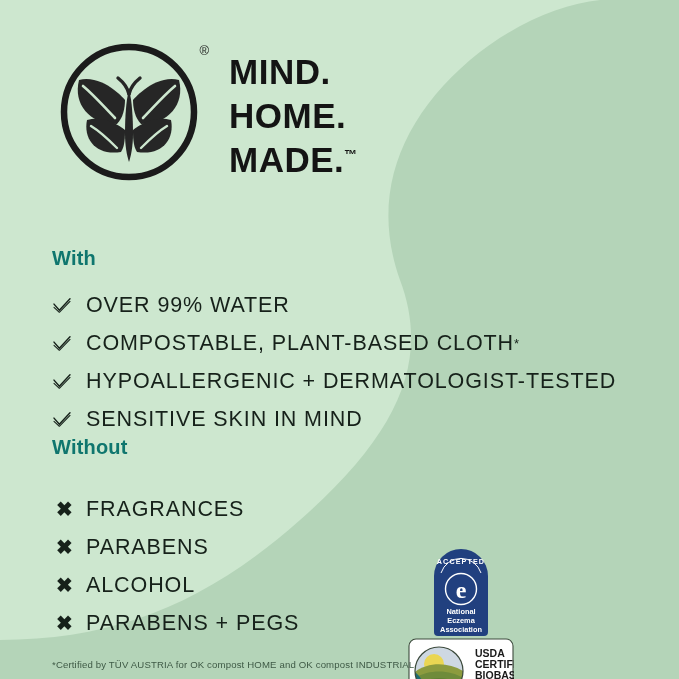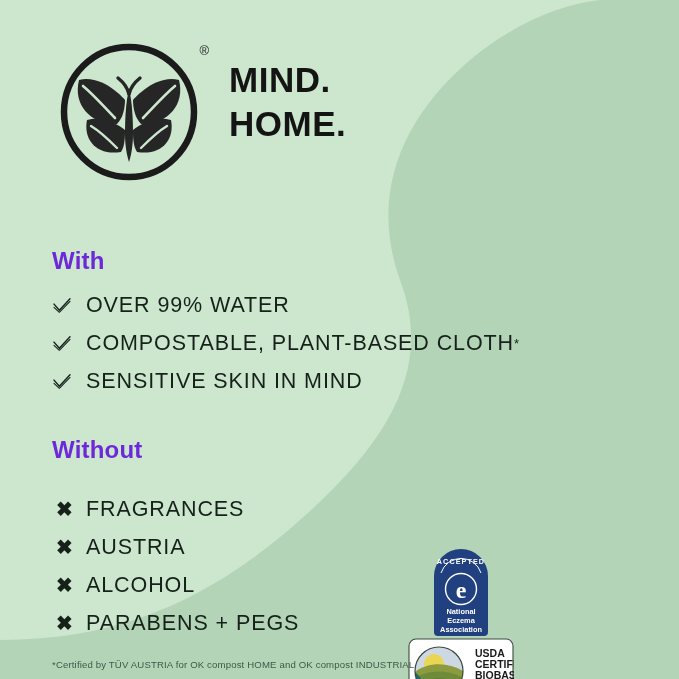--- a/index.html
+++ b/index.html
@@ -22,38 +22,38 @@
     position:absolute; left:55px; top:38px;
     display:flex; align-items:flex-start;
   }
   #logo-mark-wrap { position:relative; width:148px; height:148px; }
   #logo-mark { display:block; width:148px; height:148px; }
   #reg-mark {
     position:absolute; right:-6px; top:6px;
     font-size:13px; color:#1b1b1b; line-height:1;
   }
   #wordmark {
-    margin-left:26px; margin-top:20px;
+    margin-left:26px; margin-top:12px;
     color:#141414;
     font-weight:700;
     font-size:35px;
     letter-spacing:0.5px;
     line-height:1.26;
   }
   #wordmark .wm-line { display:block; white-space:nowrap; }
   #wordmark .tm {
     font-size:13px; vertical-align:super; letter-spacing:0;
     font-weight:700;
   }
   
   .section-heading {
     position:absolute;
-    color:#6d28d9;
+    color:#0f766e;
     font-weight:700;
-    font-size:24px;
+    font-size:20px;
     letter-spacing:0.2px;
   }
   #with-heading { left:52px; top:247px; }
   #without-heading { left:52px; top:436px; }
   
   .claim-list { position:absolute; left:52px; list-style:none; }
   #with-list { top:286px; }
   #without-list { top:490px; }
   .claim-item {
     display:flex; align-items:center;
@@ -132,20 +132,21 @@
 
         <path d="M74,56 C72,48 68,44 63,40" fill="none" stroke="#262626" stroke-width="3.4" stroke-linecap="round"></path>
         <path d="M74,56 C76,48 80,44 85,40" fill="none" stroke="#262626" stroke-width="3.4" stroke-linecap="round"></path>
       </svg>
       <span id="reg-mark">®</span>
     </div>
 
     <div id="wordmark">
       <span class="wm-line">MIND.</span>
       <span class="wm-line">HOME.</span>
+      <span class="wm-line"><span>MADE.</span><span class="tm">™</span></span>
     </div>
   </div>
 
   <div id="with-heading" class="section-heading">With</div>
 
   <ul id="with-list" class="claim-list">
     <li class="claim-item">
       <span class="icon-slot">
         <svg class="check-icon" viewBox="0 0 22 18" aria-hidden="true">
           <path d="M2,8 L8,15 L20,2" fill="none" stroke="#16211a" stroke-width="1.6" stroke-linecap="round" stroke-linejoin="round"></path>
@@ -165,39 +166,49 @@
       <span class="claim-text">COMPOSTABLE, PLANT-BASED CLOTH</span>
       <span class="sup-star">*</span>
     </li>
     <li class="claim-item">
       <span class="icon-slot">
         <svg class="check-icon" viewBox="0 0 22 18" aria-hidden="true">
           <path d="M2,8 L8,15 L20,2" fill="none" stroke="#16211a" stroke-width="1.6" stroke-linecap="round" stroke-linejoin="round"></path>
           <path d="M2,11.6 L8,17.2 L20,5" fill="none" stroke="#16211a" stroke-width="1.2" stroke-linecap="round" stroke-linejoin="round"></path>
         </svg>
       </span>
+      <span class="claim-text">HYPOALLERGENIC + DERMATOLOGIST-TESTED</span>
+      <span class="sup-star"></span>
+    </li>
+    <li class="claim-item">
+      <span class="icon-slot">
+        <svg class="check-icon" viewBox="0 0 22 18" aria-hidden="true">
+          <path d="M2,8 L8,15 L20,2" fill="none" stroke="#16211a" stroke-width="1.6" stroke-linecap="round" stroke-linejoin="round"></path>
+          <path d="M2,11.6 L8,17.2 L20,5" fill="none" stroke="#16211a" stroke-width="1.2" stroke-linecap="round" stroke-linejoin="round"></path>
+        </svg>
+      </span>
       <span class="claim-text">SENSITIVE SKIN IN MIND</span>
       <span class="sup-star"></span>
     </li>
   </ul>
 
   <div id="without-heading" class="section-heading">Without</div>
 
   <ul id="without-list" class="claim-list">
     <li class="claim-item">
       <span class="icon-slot">
         <span class="cross-icon">✖</span>
       </span>
       <span class="claim-text">FRAGRANCES</span>
     </li>
     <li class="claim-item">
       <span class="icon-slot">
         <span class="cross-icon">✖</span>
       </span>
-      <span class="claim-text">AUSTRIA</span>
+      <span class="claim-text">PARABENS</span>
     </li>
     <li class="claim-item">
       <span class="icon-slot">
         <span class="cross-icon">✖</span>
       </span>
       <span class="claim-text">ALCOHOL</span>
     </li>
     <li class="claim-item">
       <span class="icon-slot">
         <span class="cross-icon">✖</span>

